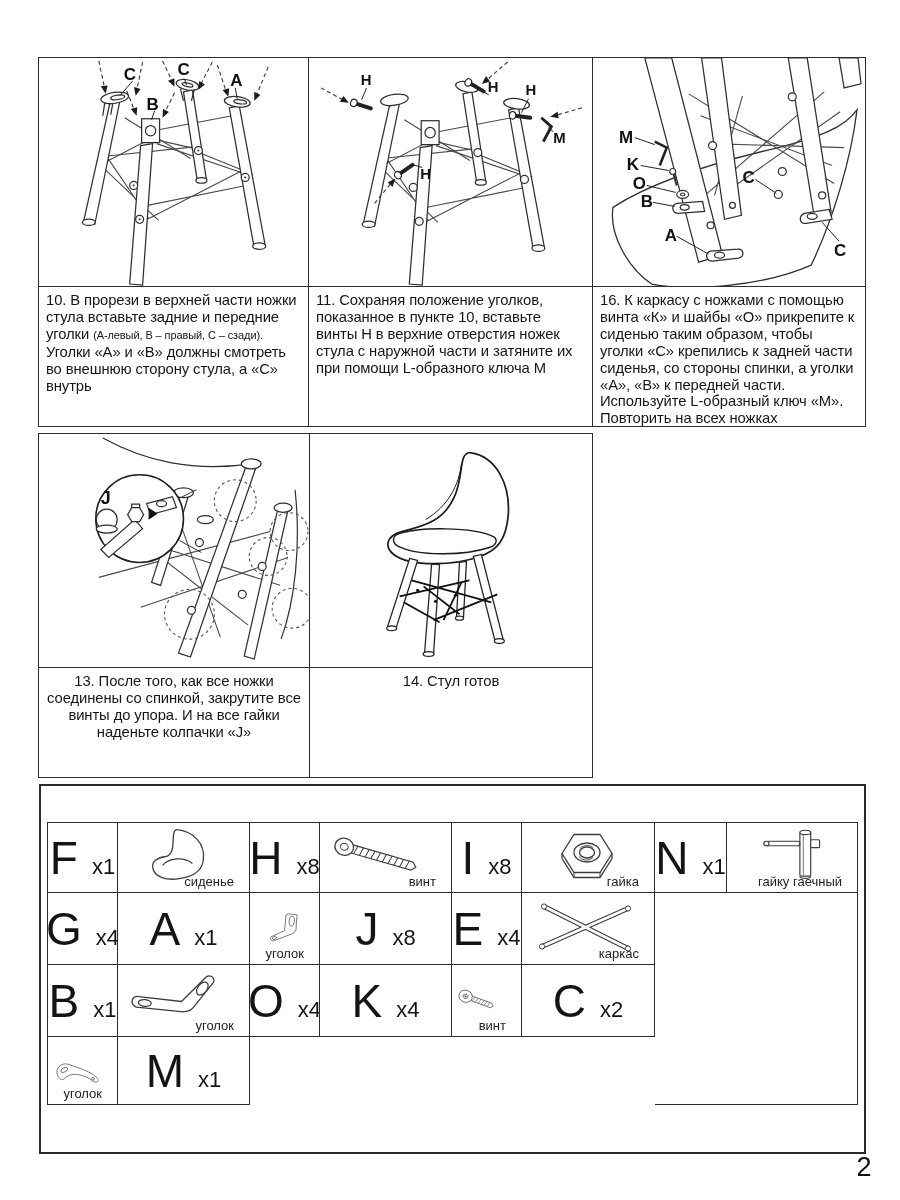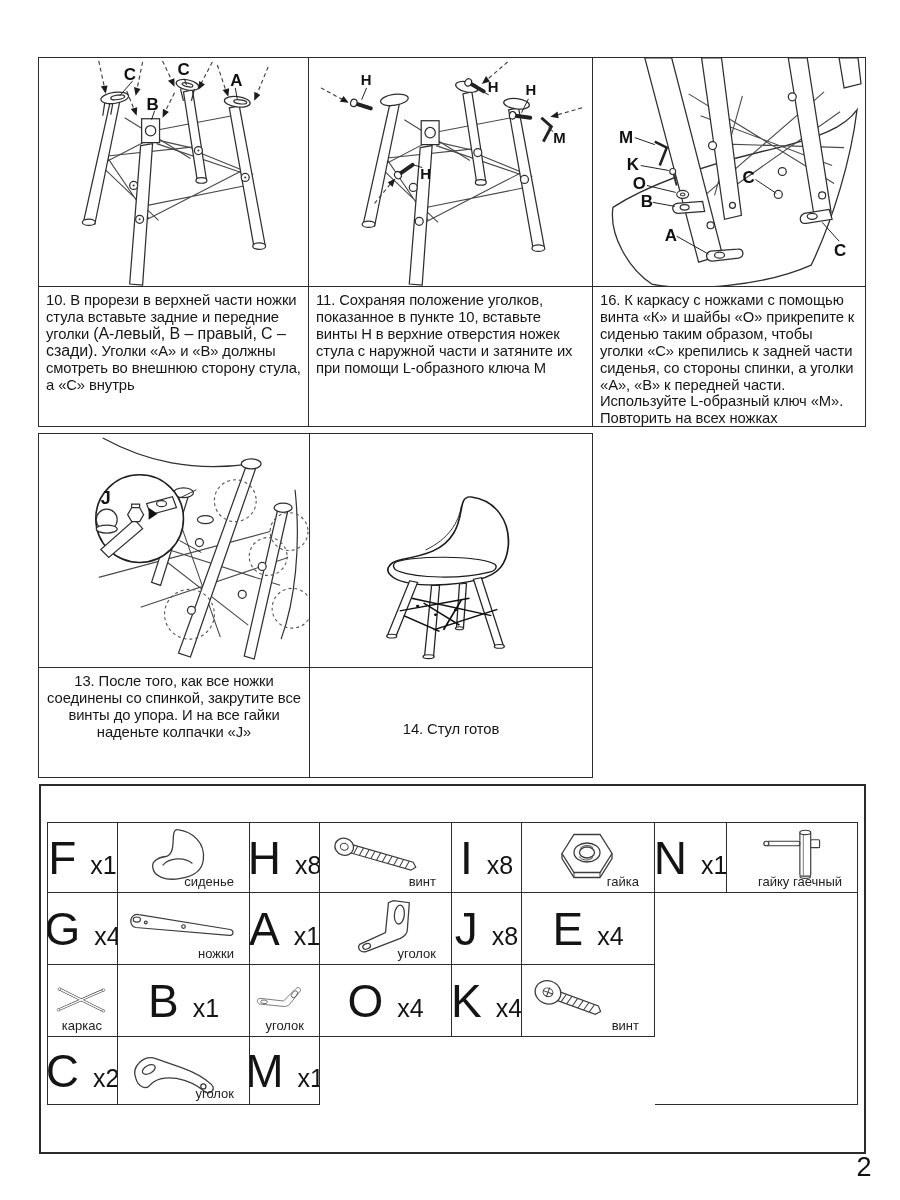--- a/index.html
+++ b/index.html
@@ -10,37 +10,37 @@
     color:#161616; overflow:hidden;
   }
   .grid-table { position:absolute; display:grid; border:1px solid #2c2c2c; background:#fff; }
   .t1 { left:38px; top:57px; width:828px; height:370px;
         grid-template-columns:270px 284px 1fr; grid-template-rows:229px 1fr; }
   .t2 { left:38px; top:433px; width:555px; height:345px;
         grid-template-columns:271px 1fr; grid-template-rows:234px 1fr; }
   .cell { border-right:1px solid #2c2c2c; border-bottom:1px solid #2c2c2c; position:relative; overflow:hidden; }
   .t1 .cell:nth-child(3n) { border-right:none; }
   .t1 .cell:nth-child(n+4) { border-bottom:none; }
-  .t2 .cell:nth-child(2n) { border-right:none;margin-top:48px; }
+  .t2 .cell:nth-child(2n) { border-right:none; }
   .t2 .cell:nth-child(n+3) { border-bottom:none;text-align:center; }
   .diag svg { width:100%; height:100%; display:block; }
   .step-text { padding:5px 7px 4px 7px; font-size:14.8px; line-height:16.9px; letter-spacing:-0.1px; }
-  .step-text .small { font-size:16px; }
+  .step-text .small { font-size:11px; }
   svg text { font-family:"Liberation Sans","DejaVu Sans",sans-serif; font-size:17px; font-weight:600; fill:#111; }
   .parts-outer { position:absolute; left:39px; top:784px; width:827px; height:370px;
                  border:2px solid #2b2b2b; background:#fff; }
   .parts-table { position:absolute; left:47px; top:822px; width:811px; height:283px;
                  display:grid; border-top:1px solid #2c2c2c; border-left:1px solid #2c2c2c;
                  grid-template-columns:70px 132px 70px 132px 70px 133px 72px 1fr;
                  grid-template-rows:70px 72px 72px 1fr; }
   .pcell { border-right:1px solid #2c2c2c; border-bottom:1px solid #2c2c2c; position:relative; overflow:hidden; background:#fff; }
   .pletter { display:flex; align-items:center; justify-content:center; }
   .pletter .inner { display:flex; align-items:baseline; }
   .pletter .big { font-size:46px; line-height:1; color:#141414; }
-  .pletter .sub { font-size:25px; color:#141414; margin-left:14px; }
+  .pletter .sub { font-size:22px; color:#141414; margin-left:14px; }
   .pimg svg { position:absolute; left:0; top:0; width:100%; height:100%; }
   .pname { position:absolute; right:15px; bottom:3px; font-size:13px; color:#222; white-space:nowrap; }
   .merged { grid-row:2/5; grid-column:7/9; }
   .pagenum { position:absolute; left:846px; top:1152px; width:36px; text-align:center;
              font-size:27px; color:#111; }
 </style>
 </head>
 <body>
 
 <div class="grid-table t1">
@@ -397,31 +397,20 @@
     </svg>
     <span class="pname">гайку гаечный</span>
   </div>
 
   <div class="pcell pletter">
       <span class="inner">
         <span class="big">G</span>
         <span class="sub">x4</span>
       </span>
     </div>
-  <div class="pcell pimg">
-    <svg viewBox="0 0 132 66">
-      <g stroke="#3d3d3d" stroke-width="1.2" fill="#fff">
-        <path d="M13,27 C12,22 16,18 21,19 L113,34 C117,35 117,40 112,40 L18,32 C14,31.5 13.5,29 13,27 Z"></path>
-        <ellipse cx="19" cy="24" rx="3.6" ry="2.6" fill="none"></ellipse>
-        <circle cx="28" cy="27" r="1.4" fill="none"></circle>
-        <circle cx="66" cy="31" r="1.8" fill="none"></circle>
-      </g>
-    </svg>
-    <span class="pname">ножки</span>
-  </div>
   <div class="pcell pletter">
       <span class="inner">
         <span class="big">A</span>
         <span class="sub">x1</span>
       </span>
     </div>
   <div class="pcell pimg">
     <svg viewBox="0 0 132 66">
       <g stroke="#3d3d3d" stroke-width="1.3" fill="#fff">
         <path d="M74,5 L90,7 L88,34 C88,38 85,41 81,43 L47,56 C41,58 37,53 40,49 L66,37 L69,7 Z"></path>

